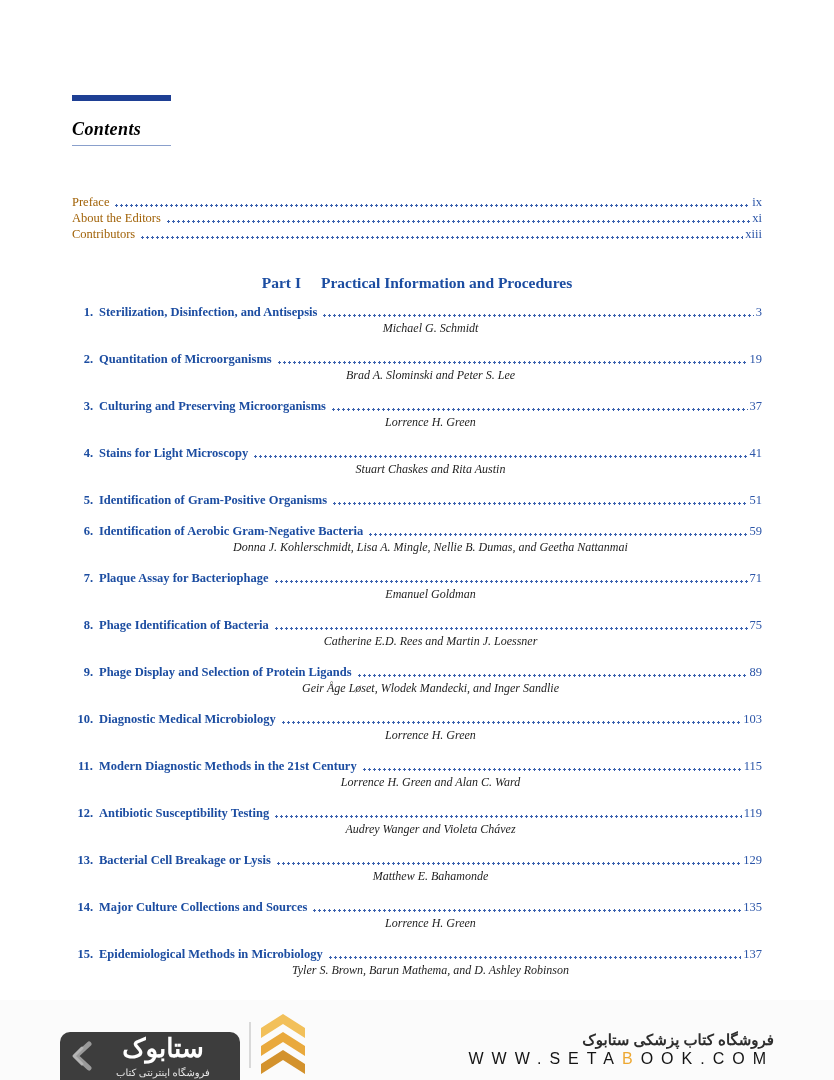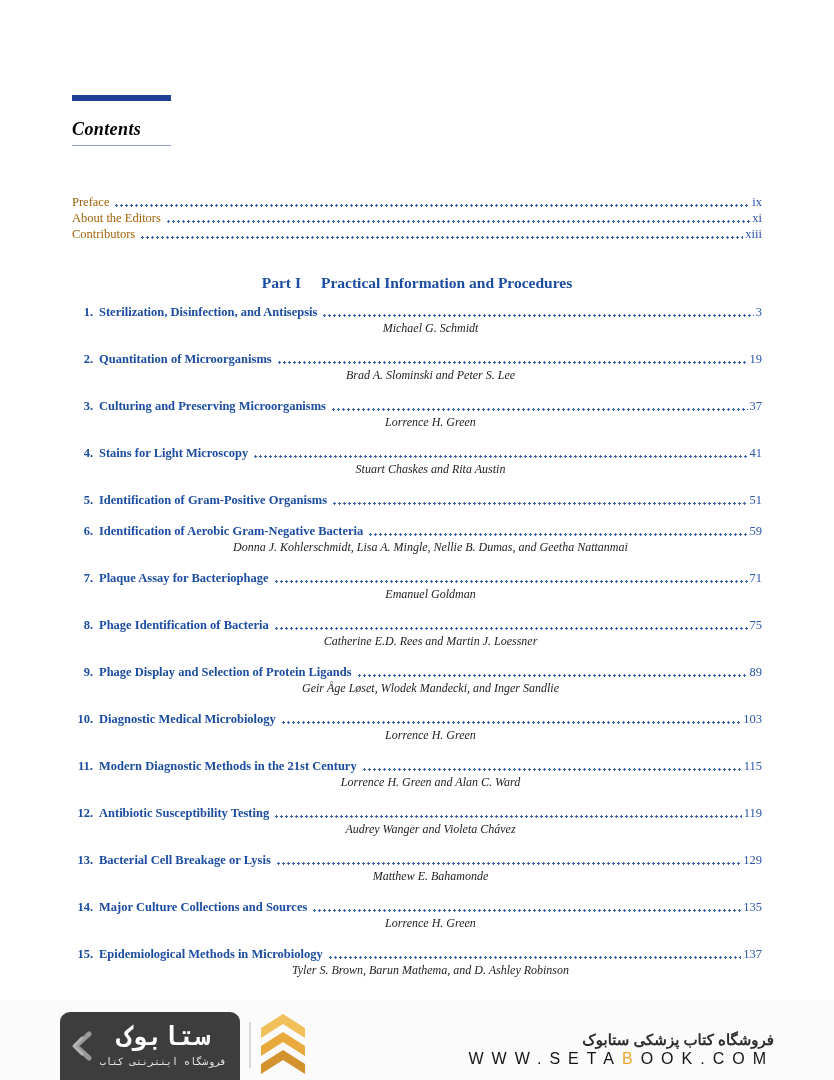--- a/index.html
+++ b/index.html
@@ -42,24 +42,24 @@
   .chapter { margin-bottom:15px; }
   .chapter-line { display:flex; align-items:baseline; line-height:16px; }
   .ch-num { flex:0 0 21px; width:21px; text-align:right; font-weight:bold; color:#1c4da1; font-size:12.5px; }
   .ch-title { margin-left:6px; font-weight:bold; color:#1c4da1; font-size:12.5px; white-space:nowrap; cursor:pointer; }
   .ch-page { color:#2b55a8; font-size:12.5px; cursor:pointer; }
   .ch-authors { margin-left:27px; font-style:italic; color:#1d1d1d; font-size:12px; line-height:16px;text-align:center; }
 
   
   .footer { position:absolute; left:0; bottom:0; width:834px; height:80px; background:#fbfbfb; }
   .logo-dark {
-    position:absolute; left:60px; bottom:0; width:180px; height:68px;
+    position:absolute; left:60px; bottom:0; width:180px; height:48px;
     background:#3d3d3d; border-radius:10px 10px 0 0;
     display:flex; align-items:center; padding:0 10px 0 6px;
-    font-family:Liberation Mono, monospace;
+    font-family:Liberation Serif, serif;
   }
   .logo-arrow { flex:0 0 30px; display:flex; align-items:center; justify-content:center; }
   .logo-text-col { flex:1; text-align:center; direction:rtl; }
   .logo-title { color:#ffffff; font-weight:bold; font-size:26px; line-height:28px; }
   .logo-subtitle { color:#e8e8e8; font-size:10px; margin-top:4px; letter-spacing:1px; }
   .footer-divider { position:absolute; left:249px; bottom:12px; width:2px; height:46px; background:#d9d9d9; }
   .gold-logo { position:absolute; left:260px; bottom:0; }
   .footer-right {
     position:absolute; right:60px; bottom:12px; text-align:right;
     font-family:"Liberation Sans", sans-serif;

